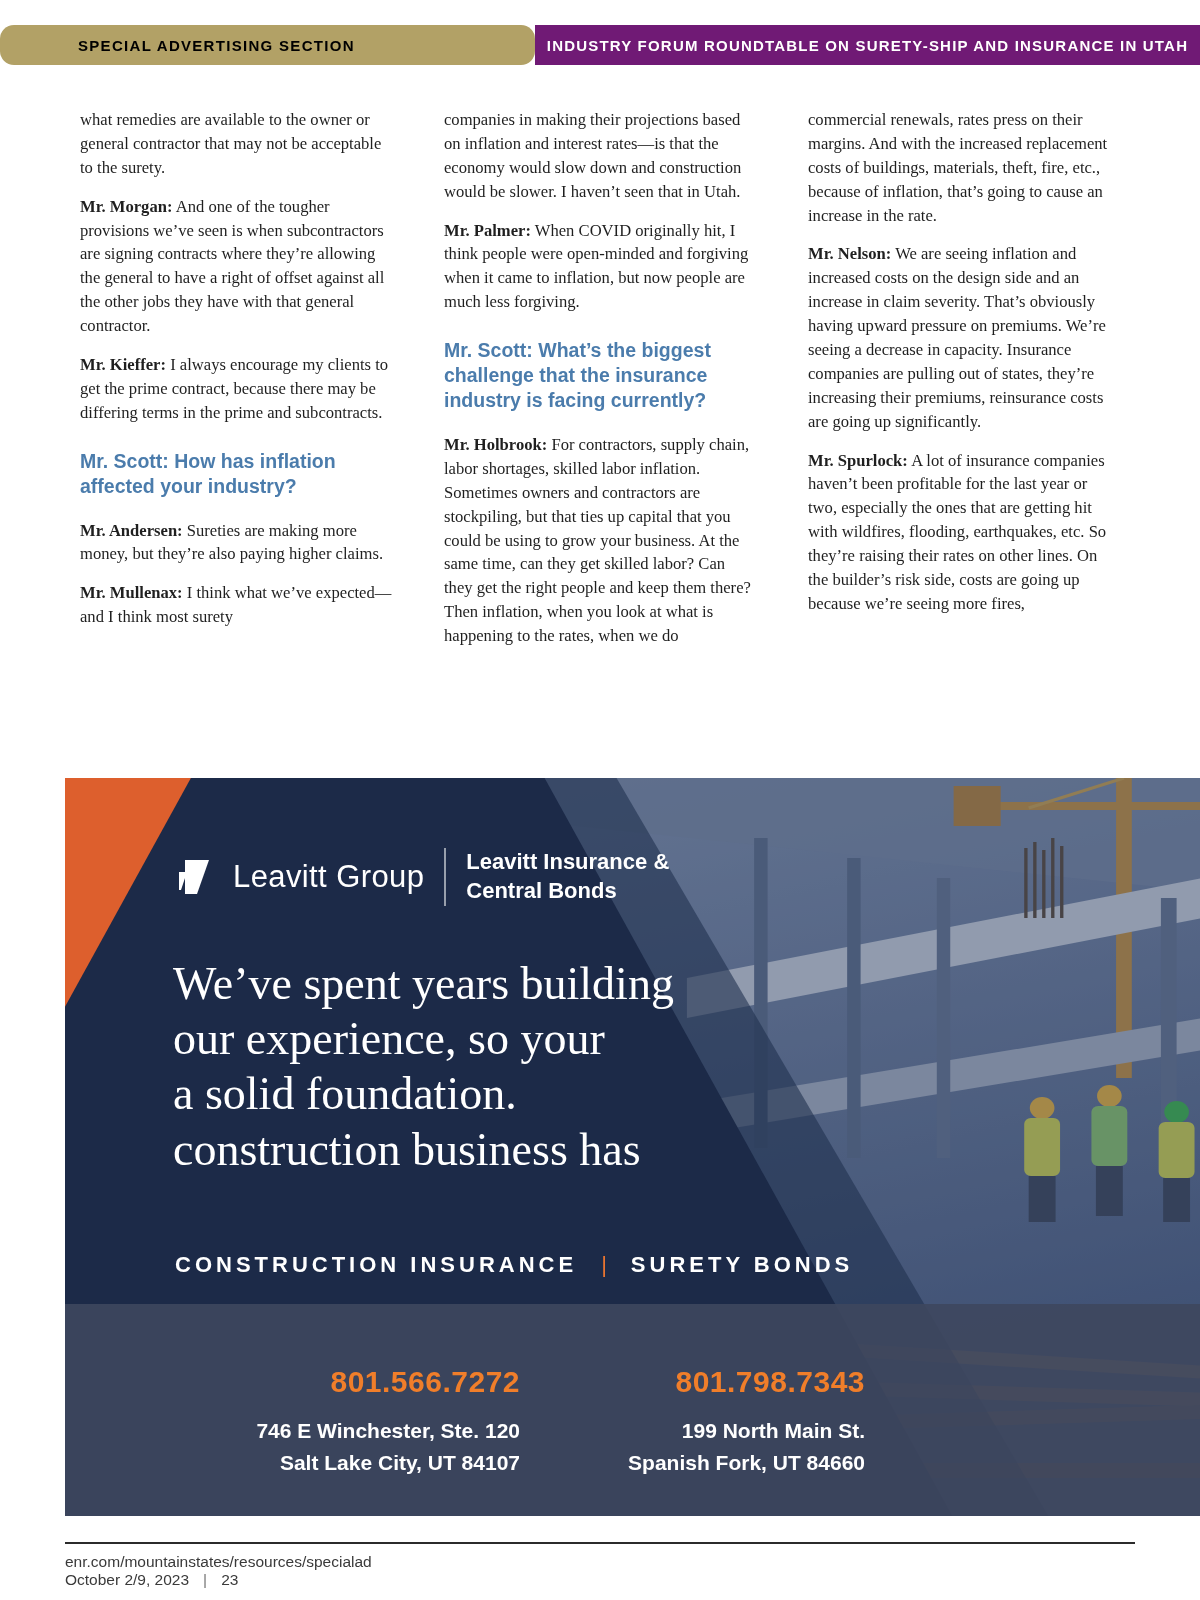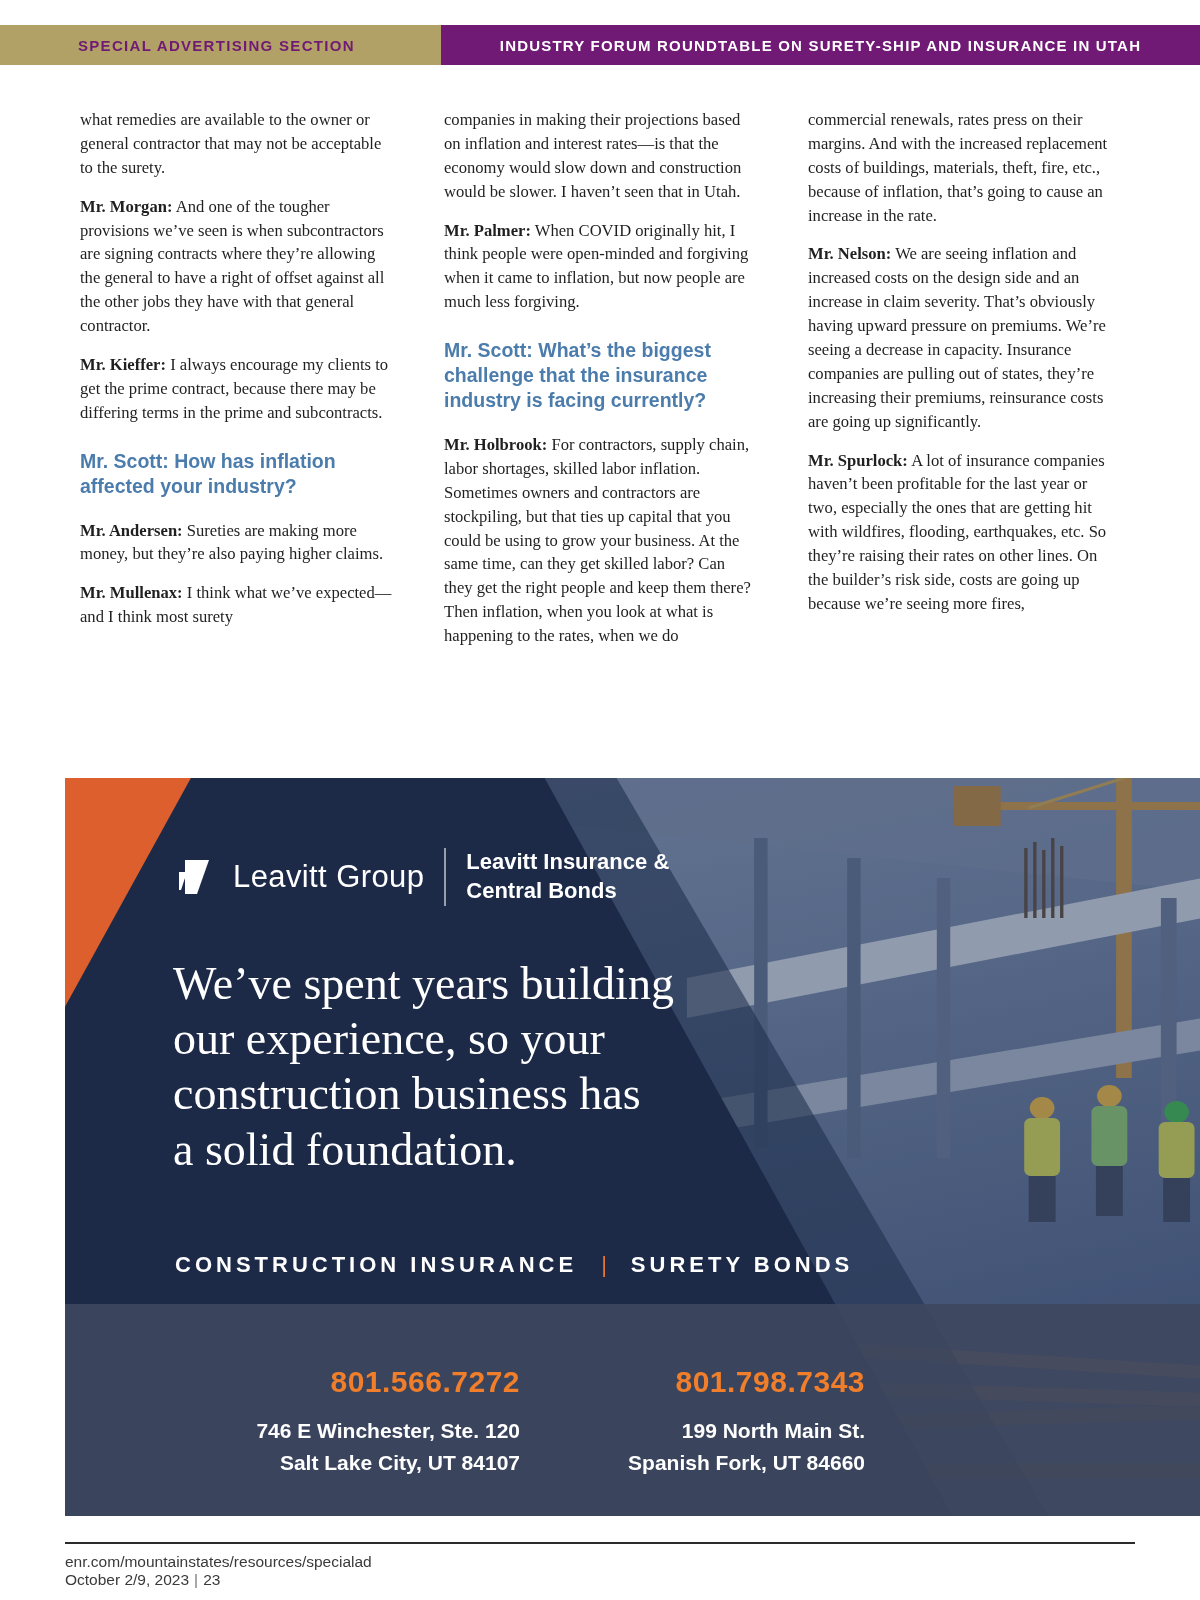--- a/index.html
+++ b/index.html
@@ -1,23 +1,23 @@
 <!DOCTYPE html>
 <html><head>
 <meta charset="utf-8">
 <style>
   html,body{margin:0;padding:0;background:#e8e8e8;}
   .page{position:relative;width:1200px;height:1600px;background:#ffffff;overflow:hidden;
         font-family:"Liberation Serif",serif;}
 
   
   .topbar{position:absolute;top:25px;left:0;right:0;height:40px;display:flex;}
-  .topbar-left{width:441px;background:#B2A166;color:#701a75;display:flex;align-items:center;
+  .topbar-left{width:535px;background:#B2A166;color:#000000;display:flex;align-items:center;
        padding-left:78px;box-sizing:border-box;
-       font-family:"Liberation Sans",sans-serif;font-weight:700;font-size:15px;letter-spacing:1.3px;}
+       font-family:"Liberation Sans",sans-serif;font-weight:700;font-size:15px;letter-spacing:1.3px;border-radius:14px;}
   .topbar-right{flex:1;background:#701a75;color:#fff;display:flex;align-items:center;justify-content:center;
        font-family:"Liberation Sans",sans-serif;font-weight:700;font-size:15px;letter-spacing:1.2px;}
 
   
   .article{position:absolute;top:108px;left:80px;width:1040px;display:flex;gap:52px;}
   .col{width:320px;font-size:16.6px;line-height:1.44;color:#1f1f1f;}
   .para{margin:0 0 15px 0;}
   .lead{font-weight:700;}
   .subhead{font-family:"Liberation Sans",sans-serif;color:#4B7CAC;font-size:19.5px;line-height:1.28;
        font-weight:700;margin:24px 0 20px 0;}
@@ -51,21 +51,21 @@
 
   .ad-contacts{position:absolute;left:110px;bottom:38px;display:flex;text-align:right;}
   .loc{width:345px;}
   .phone{font-family:"Liberation Sans",sans-serif;font-weight:700;font-size:30px;color:#F07E2A;letter-spacing:.5px;}
   .addr{margin-top:16px;font-family:"Liberation Sans",sans-serif;font-weight:600;font-size:21px;line-height:1.5;color:#fff;}
 
   
   .footrule{position:absolute;left:65px;right:65px;top:1542px;border-top:2px solid #2b2b2b;}
   .footer{position:absolute;left:65px;right:65px;top:1553px;display:flex;justify-content:space-between;
        font-family:"Liberation Sans",sans-serif;font-size:15.5px;color:#3a3a3a;flex-direction:column;}
-  .footer-right{display:flex;gap:5px;align-items:center;}
+  .footer-right{display:flex;gap:14px;align-items:center;}
   .foot-sep{color:#777;}
 </style>
 </head>
 <body>
 
 <div class="page">
 
   <div class="topbar">
     <div class="topbar-left">SPECIAL ADVERTISING SECTION</div>
     <div class="topbar-right">INDUSTRY FORUM ROUNDTABLE ON SURETY-SHIP AND INSURANCE IN UTAH</div>
@@ -186,22 +186,22 @@
         <span class="logo-divider"></span>
         <span class="division">
           <div>Leavitt Insurance &amp;</div>
           <div>Central Bonds</div>
         </span>
       </div>
 
       <div class="ad-headline">
         <div>We’ve spent years building</div>
         <div>our experience, so your</div>
+        <div>a solid foundation.</div>
         <div>construction business has</div>
-        <div>a solid foundation.</div>
       </div>
 
       <div class="ad-services">
         <span>CONSTRUCTION INSURANCE</span>
         <span class="service-sep">|</span>
         <span>SURETY BONDS</span>
       </div>
 
       <div class="ad-contacts">
         <div class="loc">

